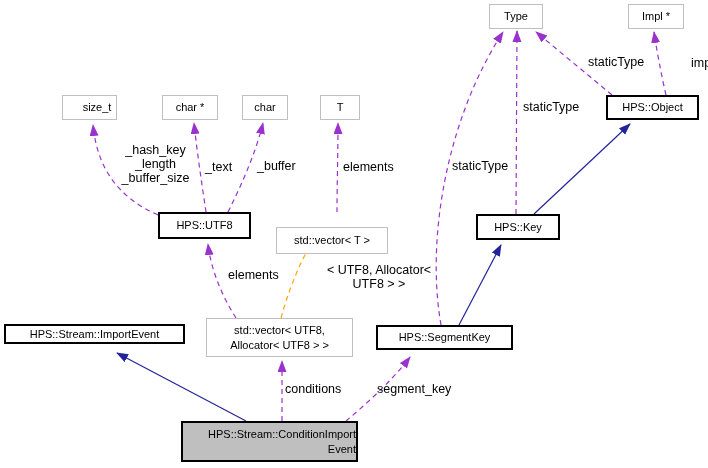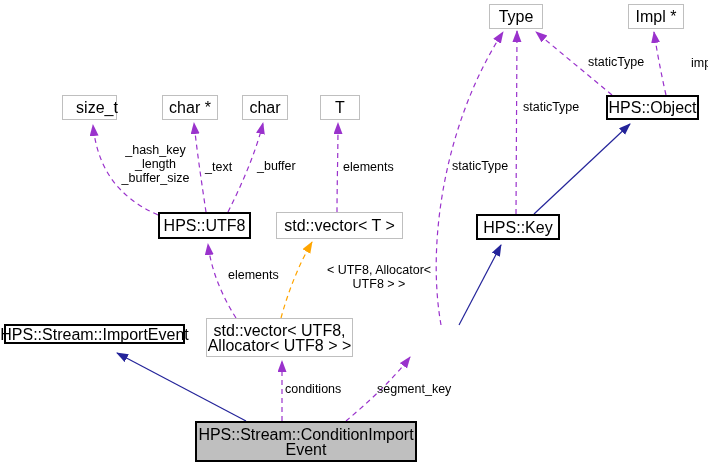--- a/index.html
+++ b/index.html
@@ -5,21 +5,21 @@
   html,body { margin:0; padding:0; background:#ffffff; }
   #canvas {
     position:relative; width:708px; height:468px; background:#ffffff;
     font-family:"Liberation Sans", sans-serif; color:#000; overflow:hidden;
   }
   #edges { position:absolute; left:0; top:0; width:708px; height:468px; pointer-events:none; }
   .node {
     position:absolute; box-sizing:border-box; background:#ffffff;
     border:1px solid #bfbfbf; display:flex; flex-direction:column;
     align-items:center; justify-content:center; text-align:center;
-    font-size:16px; line-height:15px; white-space:nowrap; cursor:default;
+    font-size:11px; line-height:15px; white-space:nowrap; cursor:default;
   }
   .node.cls { border:2px solid #000000; }
   .node.current { background:#bfbfbf; }
   .elabel {
     position:absolute; font-size:12.5px; line-height:14px; white-space:nowrap;
   }
   .elabel.center { text-align:center; white-space:normal; }
 </style>
 </head>
 <body>
@@ -60,32 +60,33 @@
       <path d="M246,421 L117,353" marker-end="url(#an)"></path>
     </g>
   </svg>
 
   <div class="node" style="left:489px; top:4px; width:54px; height:25px;">Type</div>
   <div class="node" style="left:628px; top:4px; width:56px; height:25px;">Impl *</div>
   <div class="node" style="left:62px; top:95px; width:55px; height:25px;padding-left:15px;">size_t</div>
   <div class="node" style="left:162px; top:95px; width:56px; height:25px;">char *</div>
   <div class="node" style="left:242px; top:95px; width:46px; height:25px;">char</div>
   <div class="node" style="left:320px; top:95px; width:40px; height:25px;">T</div>
-  <div class="node" style="left:276px; top:212px; width:127px; height:27px;">std::vector&lt; T &gt;</div>
+  <div class="node" style="left:276px; top:227px; width:112px; height:27px;">std::vector&lt; T &gt;</div>
   <div class="node" style="left:206px; top:318px; width:147px; height:39px;">
     <span>std::vector&lt; UTF8,</span>
     <span>Allocator&lt; UTF8 &gt; &gt;</span>
   </div>
 
   <div class="node cls" style="left:606px; top:95px; width:93px; height:25px;">HPS::Object</div>
   <div class="node cls" style="left:158px; top:212px; width:93px; height:27px;">HPS::UTF8</div>
   <div class="node cls" style="left:476px; top:214px; width:84px; height:26px;">HPS::Key</div>
   <div class="node cls" style="left:4px; top:324px; width:181px; height:20px;">HPS::Stream::ImportEvent</div>
+  <div class="node cls" style="left:376px; top:325px; width:137px; height:25px;">HPS::SegmentKey</div>
 
-  <div class="node cls current" style="left:195px; top:421px; width:222px; height:41px;">
+  <div class="node cls current" style="left:181px; top:421px; width:177px; height:41px;align-items:flex-end;">
     <span>HPS::Stream::ConditionImport</span>
     <span>Event</span>
   </div>
 
   <div class="elabel center" style="left:108px; top:143px; width:95px;">
     <div>_hash_key</div>
     <div>_length</div>
     <div>_buffer_size</div>
   </div>
   <div class="elabel" style="left:205px; top:160px;">_text</div>

